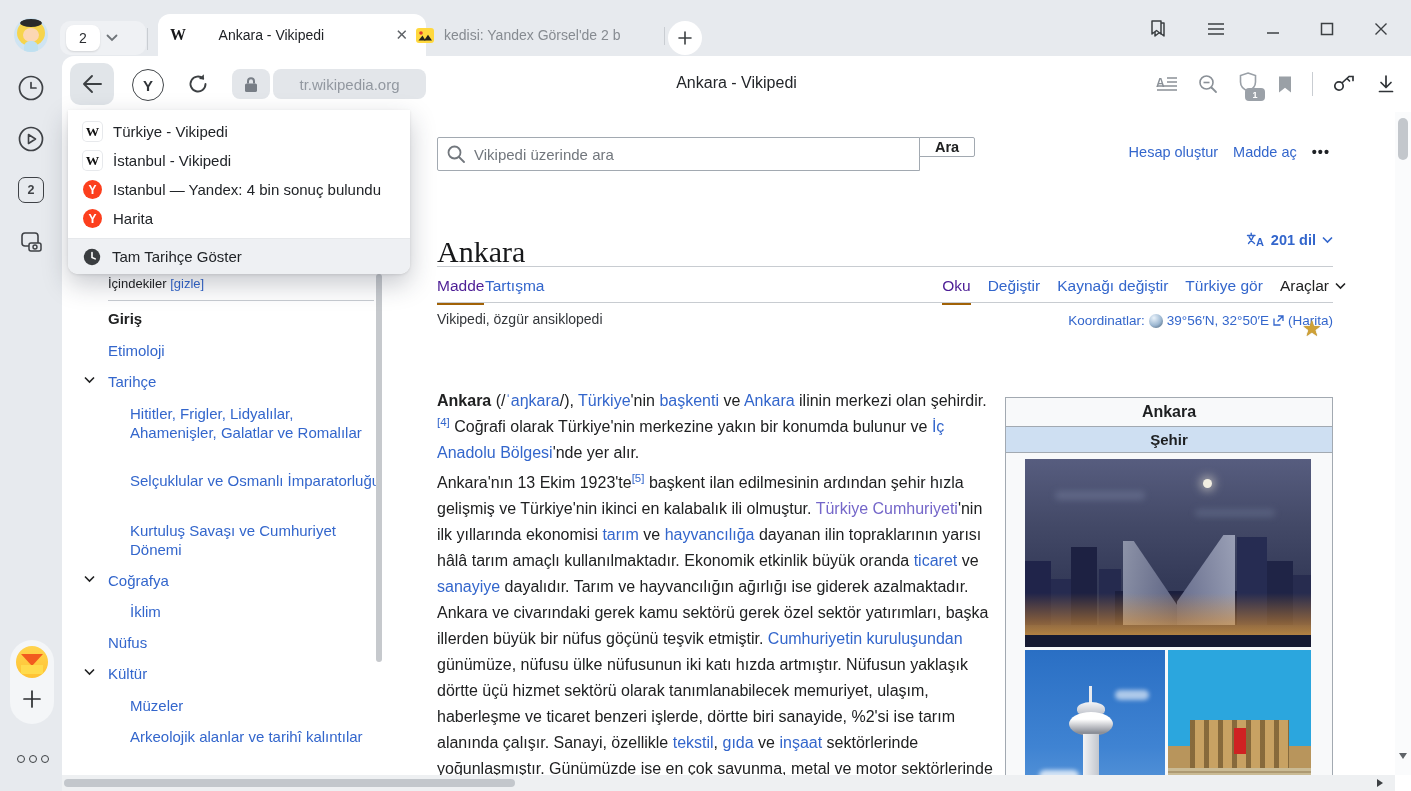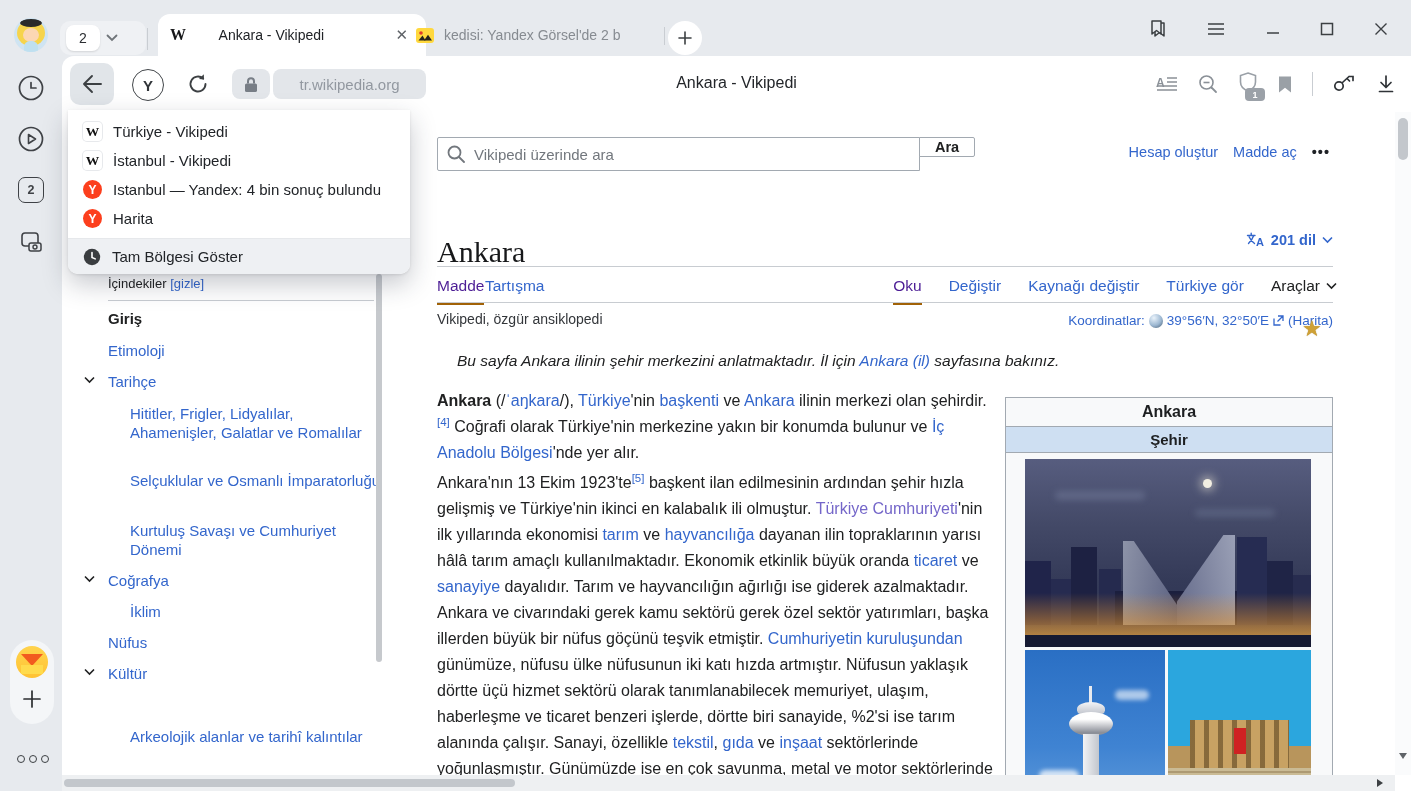--- a/index.html
+++ b/index.html
@@ -74,21 +74,21 @@
   .ara{width:56px;height:20px;margin-left:-1px;border:1px solid #a2a9b1;border-radius:0 2px 2px 0;background:#fff;
        font-family:inherit;font-size:14.5px;font-weight:bold;color:#202122}
   .account{position:absolute;right:65px;top:32px;display:flex;align-items:center;gap:15px;font-size:14.5px}
   .page-title{position:absolute;left:375px;top:103px;font-family:"Liberation Serif","DejaVu Serif",serif;
               font-weight:400;font-size:30px;color:#17181a}
   .langsel{position:absolute;right:62px;top:120px;display:flex;align-items:center;gap:6px;
            color:#3366cc;font-size:14.5px;font-weight:bold}
   .hr{position:absolute;height:1px;background:#c8ccd1}
   .tabitem{font-size:15.5px;height:33px;display:flex;align-items:center}
   .tab-active-w{border-bottom:3px solid #a16207;color:#4c1d95}
-  .viewtabs{position:absolute;right:58px;top:157px;display:flex;gap:27px}
+  .viewtabs{position:absolute;right:49px;top:157px;display:flex;gap:17px}
   .tagline{position:absolute;left:375px;top:199px;font-size:14px;color:#33363a}
   .coords{position:absolute;right:62px;top:201px;display:flex;align-items:center;gap:4px;font-size:13.5px;color:#3366cc}
   .globe{width:14px;height:14px;border-radius:50%;
          background:radial-gradient(circle at 35% 28%,#eaf3fb,#9db8d2 55%,#3f566d)}
   .star{position:absolute;left:1240px;top:204px;font-size:22px;color:#cfa136;text-shadow:0 0 1px #9a7520}
   .hatnote{position:absolute;left:395px;top:240px;width:720px;font-style:italic;font-size:15.5px;color:#202122}
   .para{position:absolute;font-size:16px;line-height:26px;color:#202122}
 
   
   .toc-h{position:absolute;left:46px;top:164px;font-size:13px}
@@ -350,20 +350,21 @@
       <svg class="toc-chev" style="top:463px" width="11" height="8">
         <path d="M1 1.5 L5.5 6 L10 1.5" fill="none" stroke="#202122" stroke-width="1.6"></path>
         </svg>
       <div class="toc-item l1" style="top:459px">Coğrafya</div>
       <div class="toc-item l2" style="top:490px">İklim</div>
       <div class="toc-item l1" style="top:521px">Nüfus</div>
       <svg class="toc-chev" style="top:556px" width="11" height="8">
         <path d="M1 1.5 L5.5 6 L10 1.5" fill="none" stroke="#202122" stroke-width="1.6"></path>
         </svg>
       <div class="toc-item l1" style="top:552px">Kültür</div>
+      <div class="toc-item l2" style="top:584px">Müzeler</div>
       <div class="toc-item l2" style="top:615px">Arkeolojik alanlar ve tarihî kalıntılar</div>
       <div class="toc-scroll"></div>
 
       <h1 class="page-title">Ankara</h1>
       <div class="langsel">
         <svg width="19" height="16">
           <path d="M1.5 3.5 H9 M5.2 1.2 V3.5 M2.5 11.5 C4.5 9.5,6.5 7,7.5 4 M3.2 5 C4.5 8,6.5 10,8.5 11.5" fill="none" stroke="#3366cc" stroke-width="1.4" stroke-linecap="round"></path>
           <text x="10" y="14" font-size="11" font-weight="bold" fill="#3366cc" font-family="Liberation Sans">A</text>
         </svg>
         <span>201 dil</span>
@@ -394,21 +395,20 @@
         <span>Koordinatlar:</span>
         <span class="globe"></span>
         <span>39°56′N, 32°50′E</span>
         <svg width="11" height="11">
           <path d="M1 3.5 V10 H7.5 M5 1 H10 V6 M10 1 L4.5 6.5" fill="none" stroke="#3366cc" stroke-width="1.3"></path>
           </svg>
         <span>(Harita)</span>
       </div>
       <div class="star">★</div>
 
-      <div class="hatnote"><span>Bu sayfa Ankara ilinin şehir merkezini anlatmaktadır. İl için </span><span class="wl">Ankara (il)</span><span> sayfasına bakınız.</span></div>
       <div class="para" style="left:375px;top:276px;width:556px"><span class="b">Ankara</span><span> (/</span><span class="wl">ˈaŋkara</span><span>/), </span><span class="wl">Türkiye</span><span>'nin </span><span class="wl">başkenti</span><span> ve </span><span class="wl">Ankara</span><span> ilinin merkezi olan şehirdir.</span><sup class="wl">[4]</sup><span> Coğrafi olarak Türkiye'nin merkezine yakın bir konumda bulunur ve </span><span class="wl">İç Anadolu Bölgesi</span><span>'nde yer alır.</span></div>
       <div class="para" style="left:375px;top:358px;width:558px"><span>Ankara'nın 13 Ekim 1923'te</span><sup class="wl">[5]</sup><span> başkent ilan edilmesinin ardından şehir hızla gelişmiş ve Türkiye'nin ikinci en kalabalık ili olmuştur. </span><span class="wlv">Türkiye Cumhuriyeti</span><span>'nin ilk yıllarında ekonomisi </span><span class="wl">tarım</span><span> ve </span><span class="wl">hayvancılığa</span><span> dayanan ilin topraklarının yarısı hâlâ tarım amaçlı kullanılmaktadır. Ekonomik etkinlik büyük oranda </span><span class="wl">ticaret</span><span> ve </span><span class="wl">sanayiye</span><span> dayalıdır. Tarım ve hayvancılığın ağırlığı ise giderek azalmaktadır. Ankara ve civarındaki gerek kamu sektörü gerek özel sektör yatırımları, başka illerden büyük bir nüfus göçünü teşvik etmiştir. </span><span class="wl">Cumhuriyetin kuruluşundan</span><span> günümüze, nüfusu ülke nüfusunun iki katı hızda artmıştır. Nüfusun yaklaşık dörtte üçü hizmet sektörü olarak tanımlanabilecek memuriyet, ulaşım, haberleşme ve ticaret benzeri işlerde, dörtte biri sanayide, %2'si ise tarım alanında çalışır. Sanayi, özellikle </span><span class="wl">tekstil</span><span>, </span><span class="wl">gıda</span><span> ve </span><span class="wl">inşaat</span><span> sektörlerinde yoğunlaşmıştır. Günümüzde ise en çok savunma, metal ve motor sektörlerinde</span></div>
 
       <div class="infobox">
         <div class="ib-title">Ankara</div>
         <div class="ib-band">Şehir</div>
         <div class="ib-imgs">
           <div class="scene img-night">
             <div style="position:absolute;left:178px;top:20px;width:9px;height:9px;border-radius:50%;background:#f3efe2;box-shadow:0 0 10px 3px rgba(240,235,215,.55)"></div>
             <div style="position:absolute;left:30px;top:32px;width:90px;height:9px;border-radius:9px;background:rgba(125,135,165,.4);filter:blur(3px)"></div>
@@ -473,17 +473,17 @@
     <div class="dd-item">
       <span class="fav-y">Y</span>
       <span>Harita</span>
     </div>
     <div class="dd-sep"></div>
     <div class="dd-item dd-footer">
       <svg width="18" height="18">
         <circle cx="9" cy="9" r="8.2" fill="#3a3d40"></circle>
         <path d="M9 4.6 V9.4 L12.2 10.9" fill="none" stroke="#fff" stroke-width="1.6" stroke-linecap="round"></path>
       </svg>
-      <span>Tam Bölgesi Göster</span>
+      <span>Tam Tarihçe Göster</span>
     </div>
   </div>
 
 </div>
 
 </body></html>

